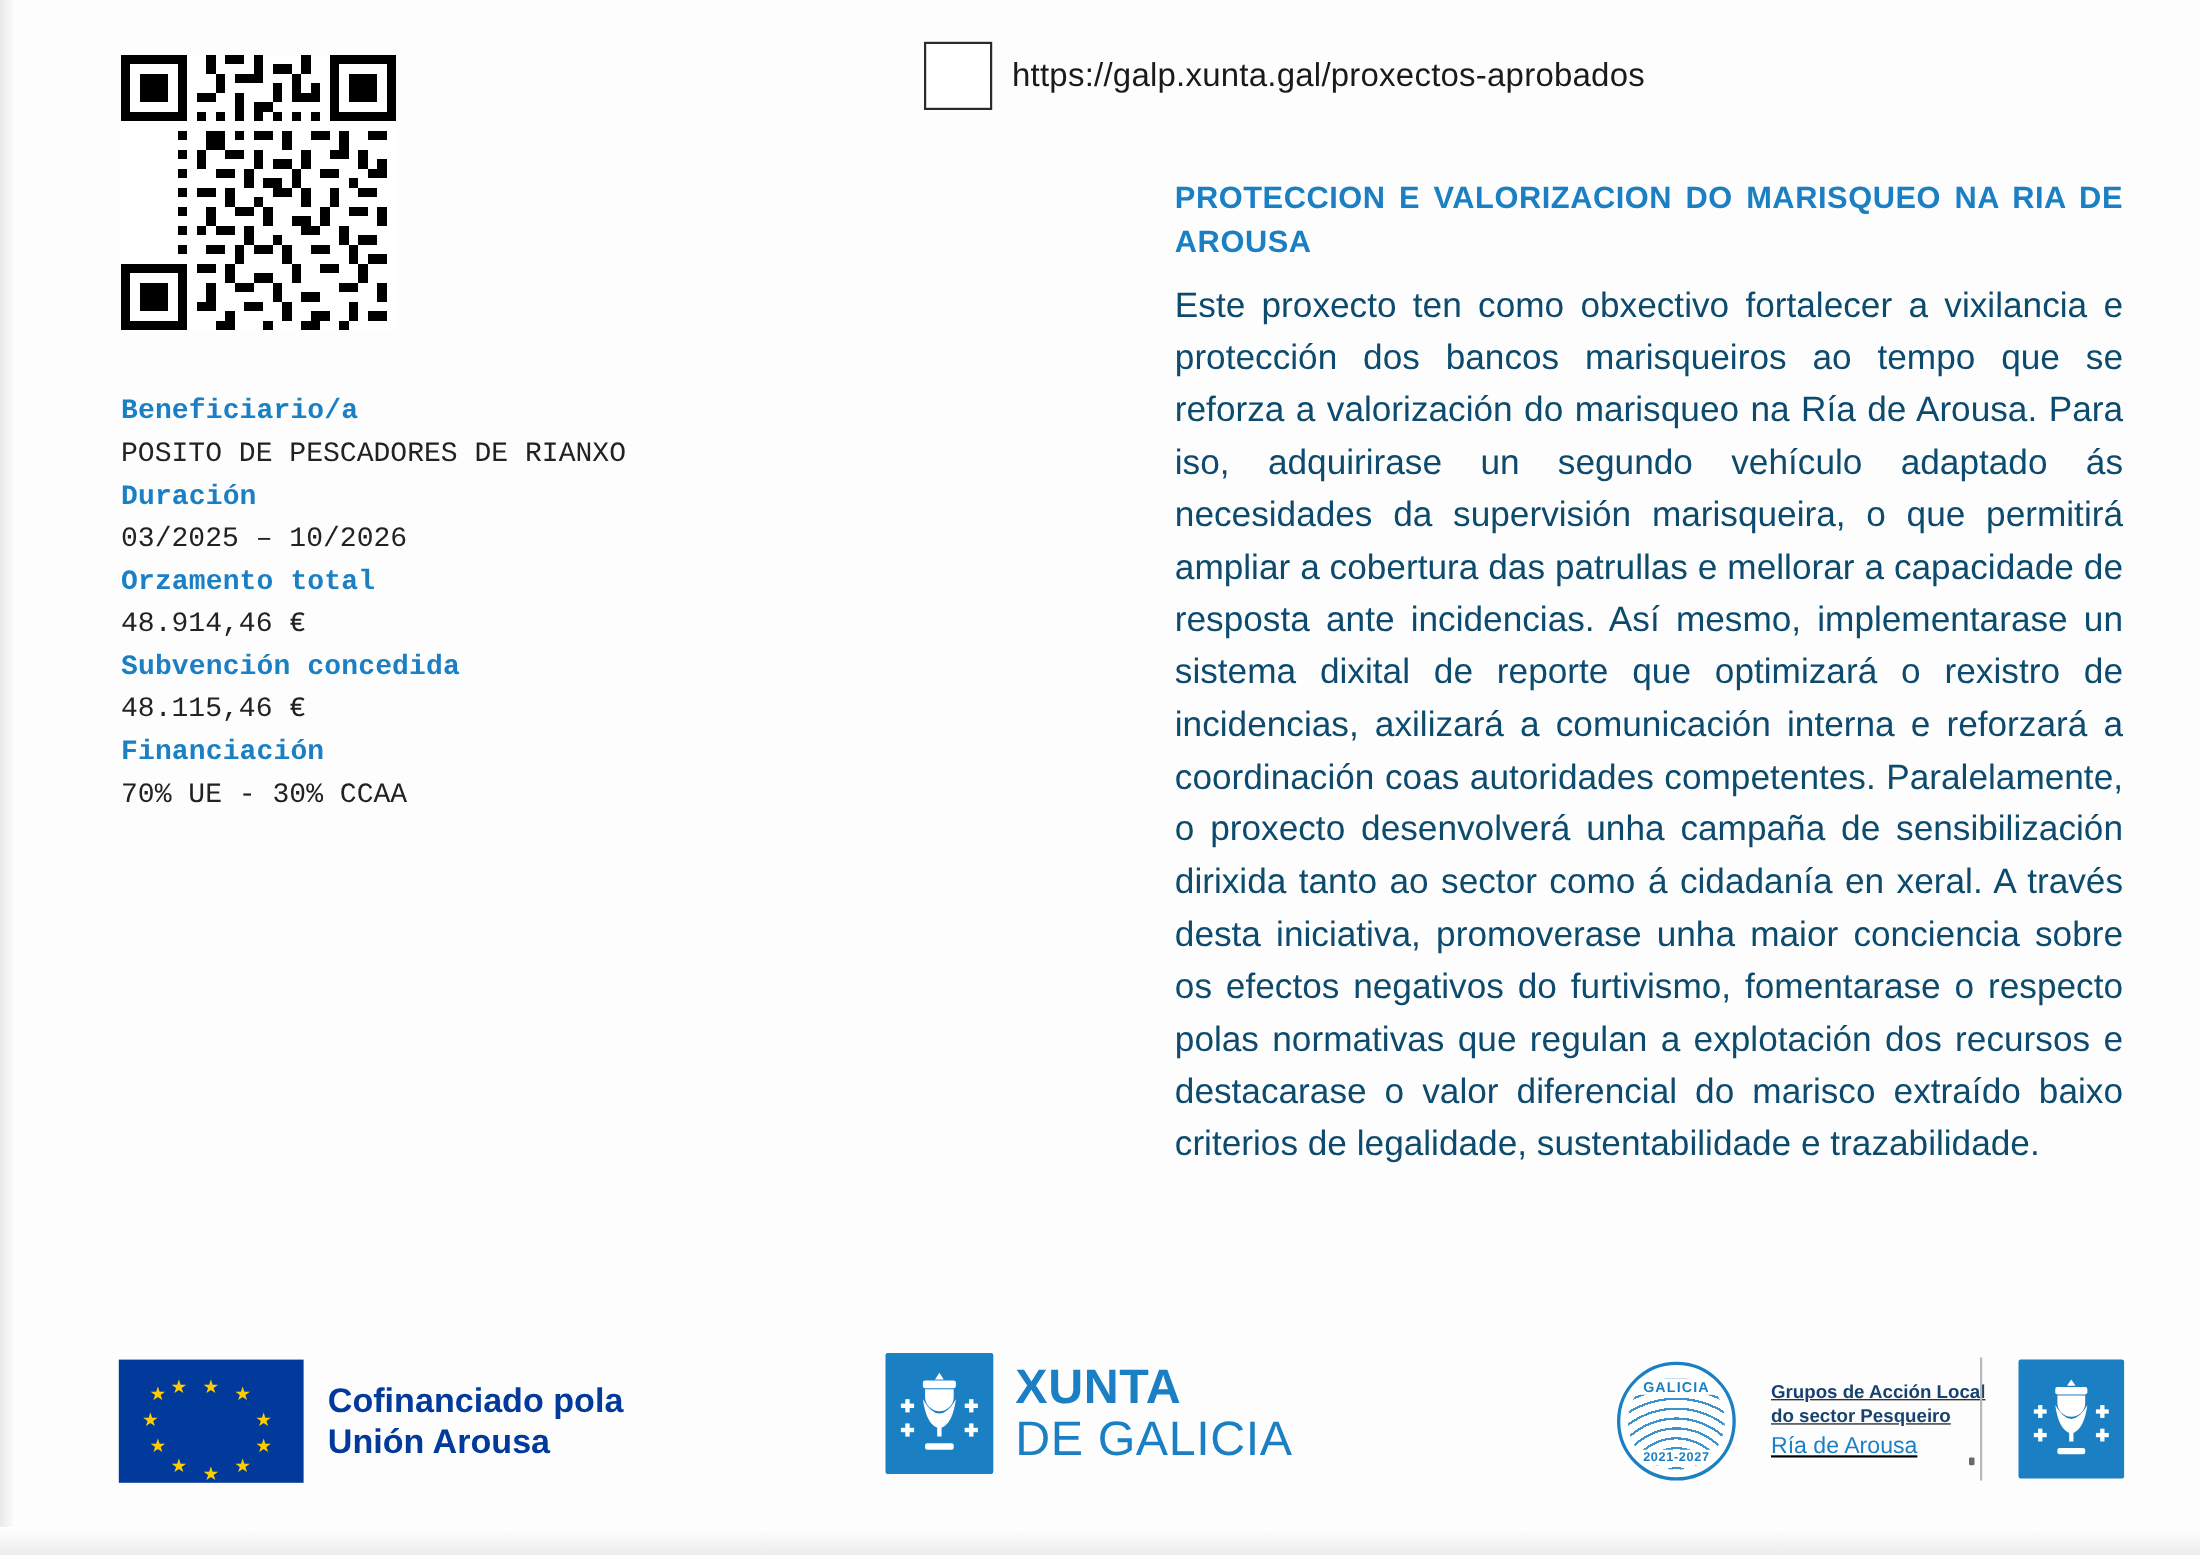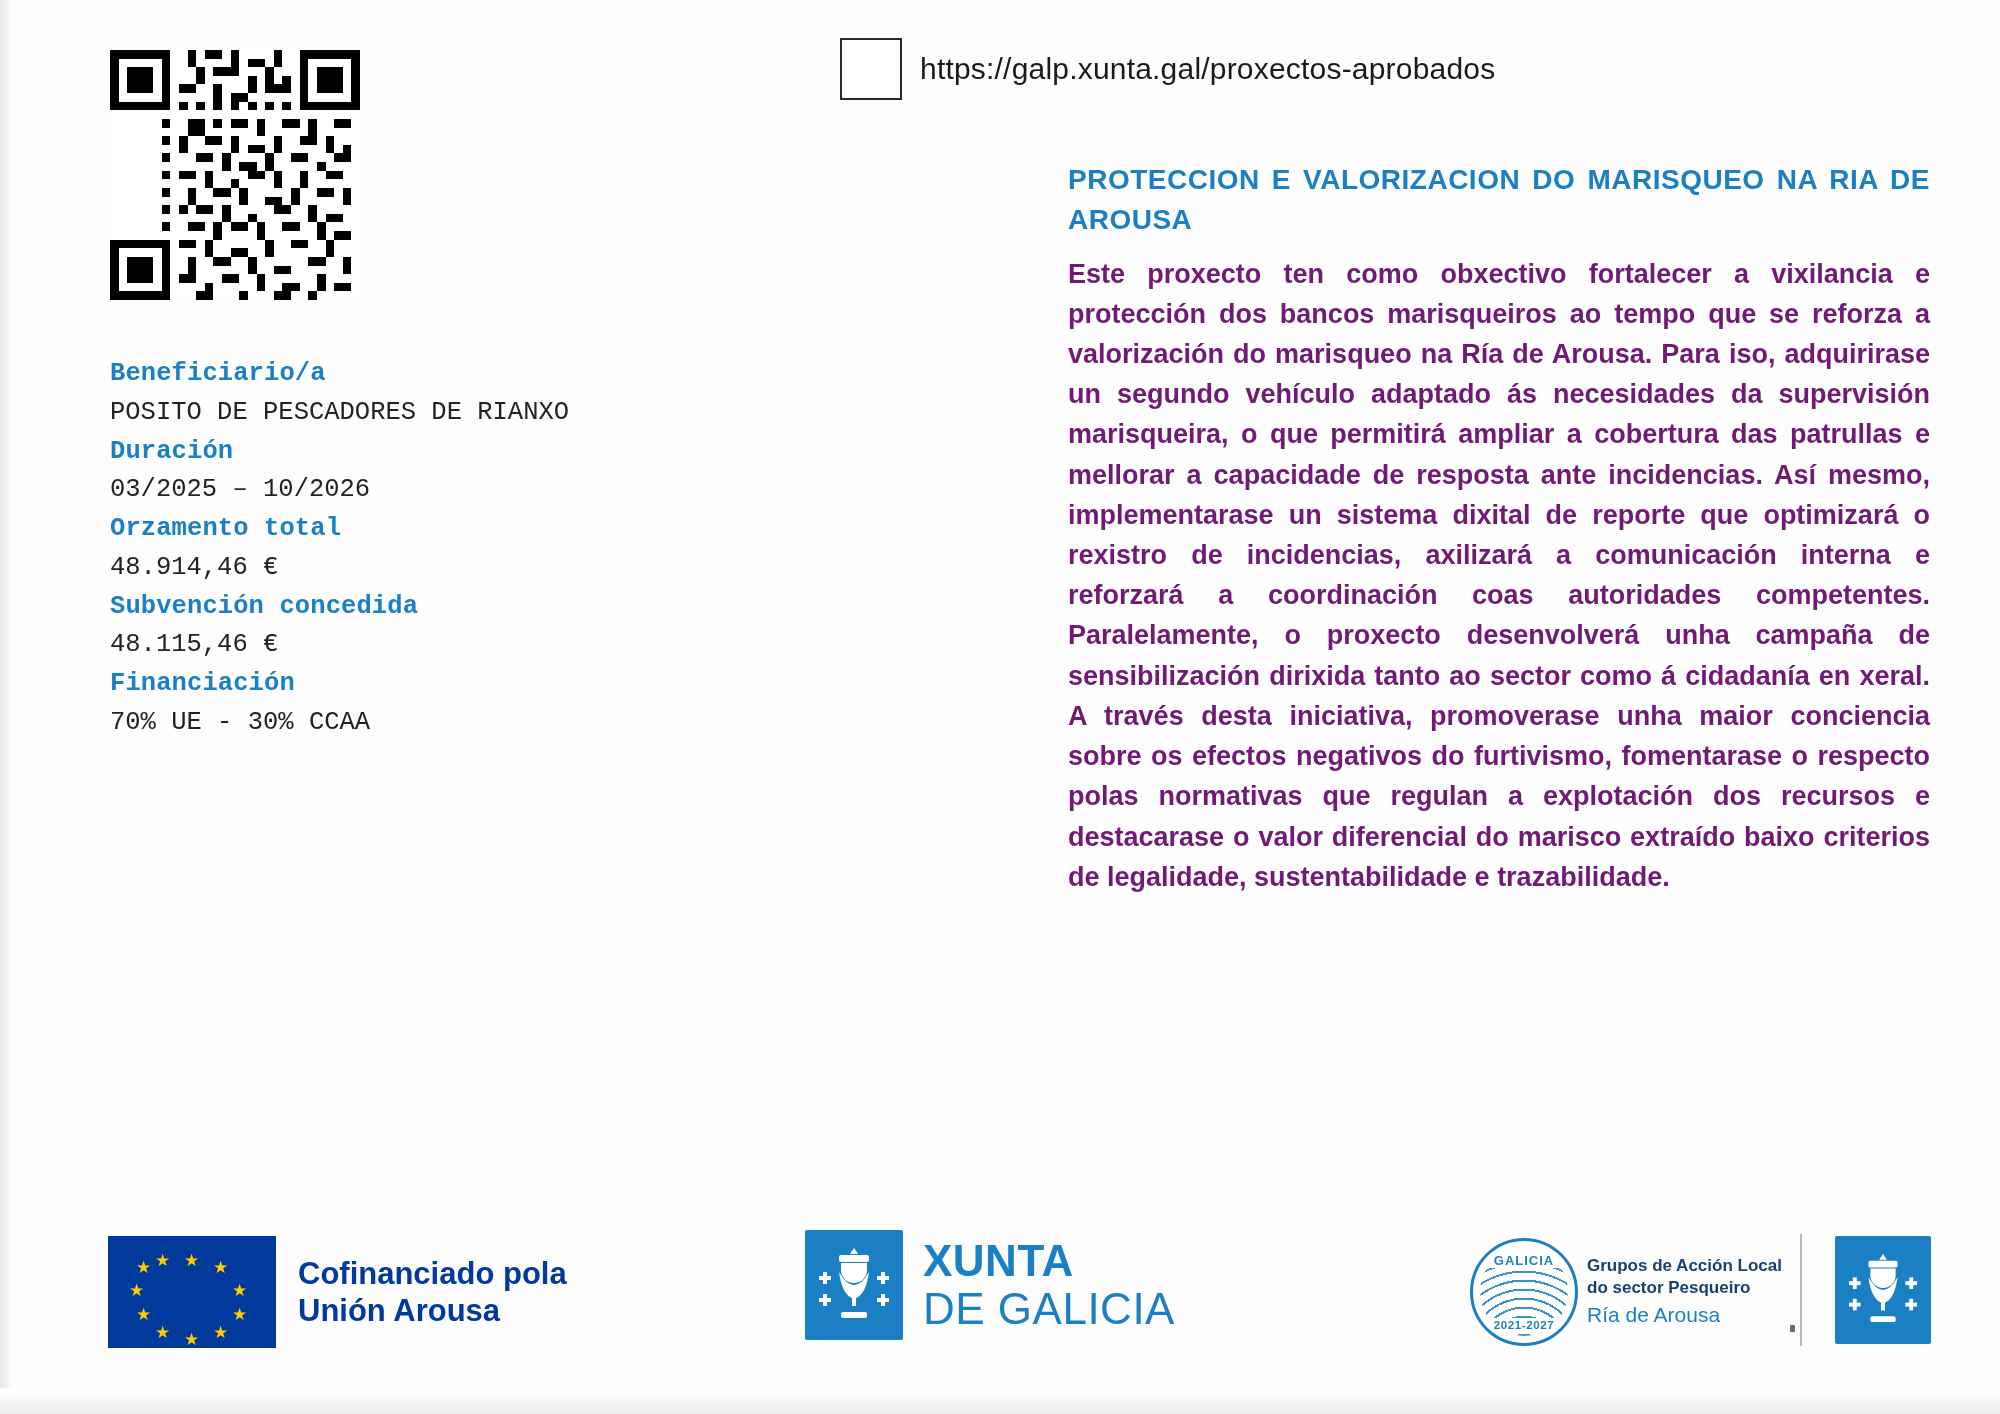--- a/index.html
+++ b/index.html
@@ -91,26 +91,25 @@
     color: #1b7fc4;
     font-weight: bold;
     font-size: 28px;
     line-height: 1.42;
     letter-spacing: 0.5px;
     text-align: justify;
     text-align-last: left;
     margin: 0 0 14px 0;
   }
   .proj-body {
-    color: #701a75;
-    font-size: 27px;
+    color: #0c4a6e;
+    font-size: 32px;
     line-height: 1.49;
     text-align: justify;
     margin: 0;
-    font-weight: bold;
   }
 
   
   .footer {
     position: absolute;
     left: 0;
     bottom: 58px;
     width: 2000px;
     height: 140px;
   }
@@ -173,21 +172,22 @@
   .xunta-text .l1 { font-weight: bold; }
   .xunta-text .l2 { font-weight: normal; }
 
   
   .galp-block {
     position: absolute;
     left: 1470px;
     top: 22px;
     display: flex;
     align-items: center;
-    gap: 9px;
+    gap: 32px;
+    text-decoration: underline;
   }
   .galp-seal {
     width: 108px;
     height: 108px;
     border-radius: 50%;
     background: #ffffff;
     border: 3px solid #1b7fc4;
     position: relative;
     overflow: hidden;
   }

